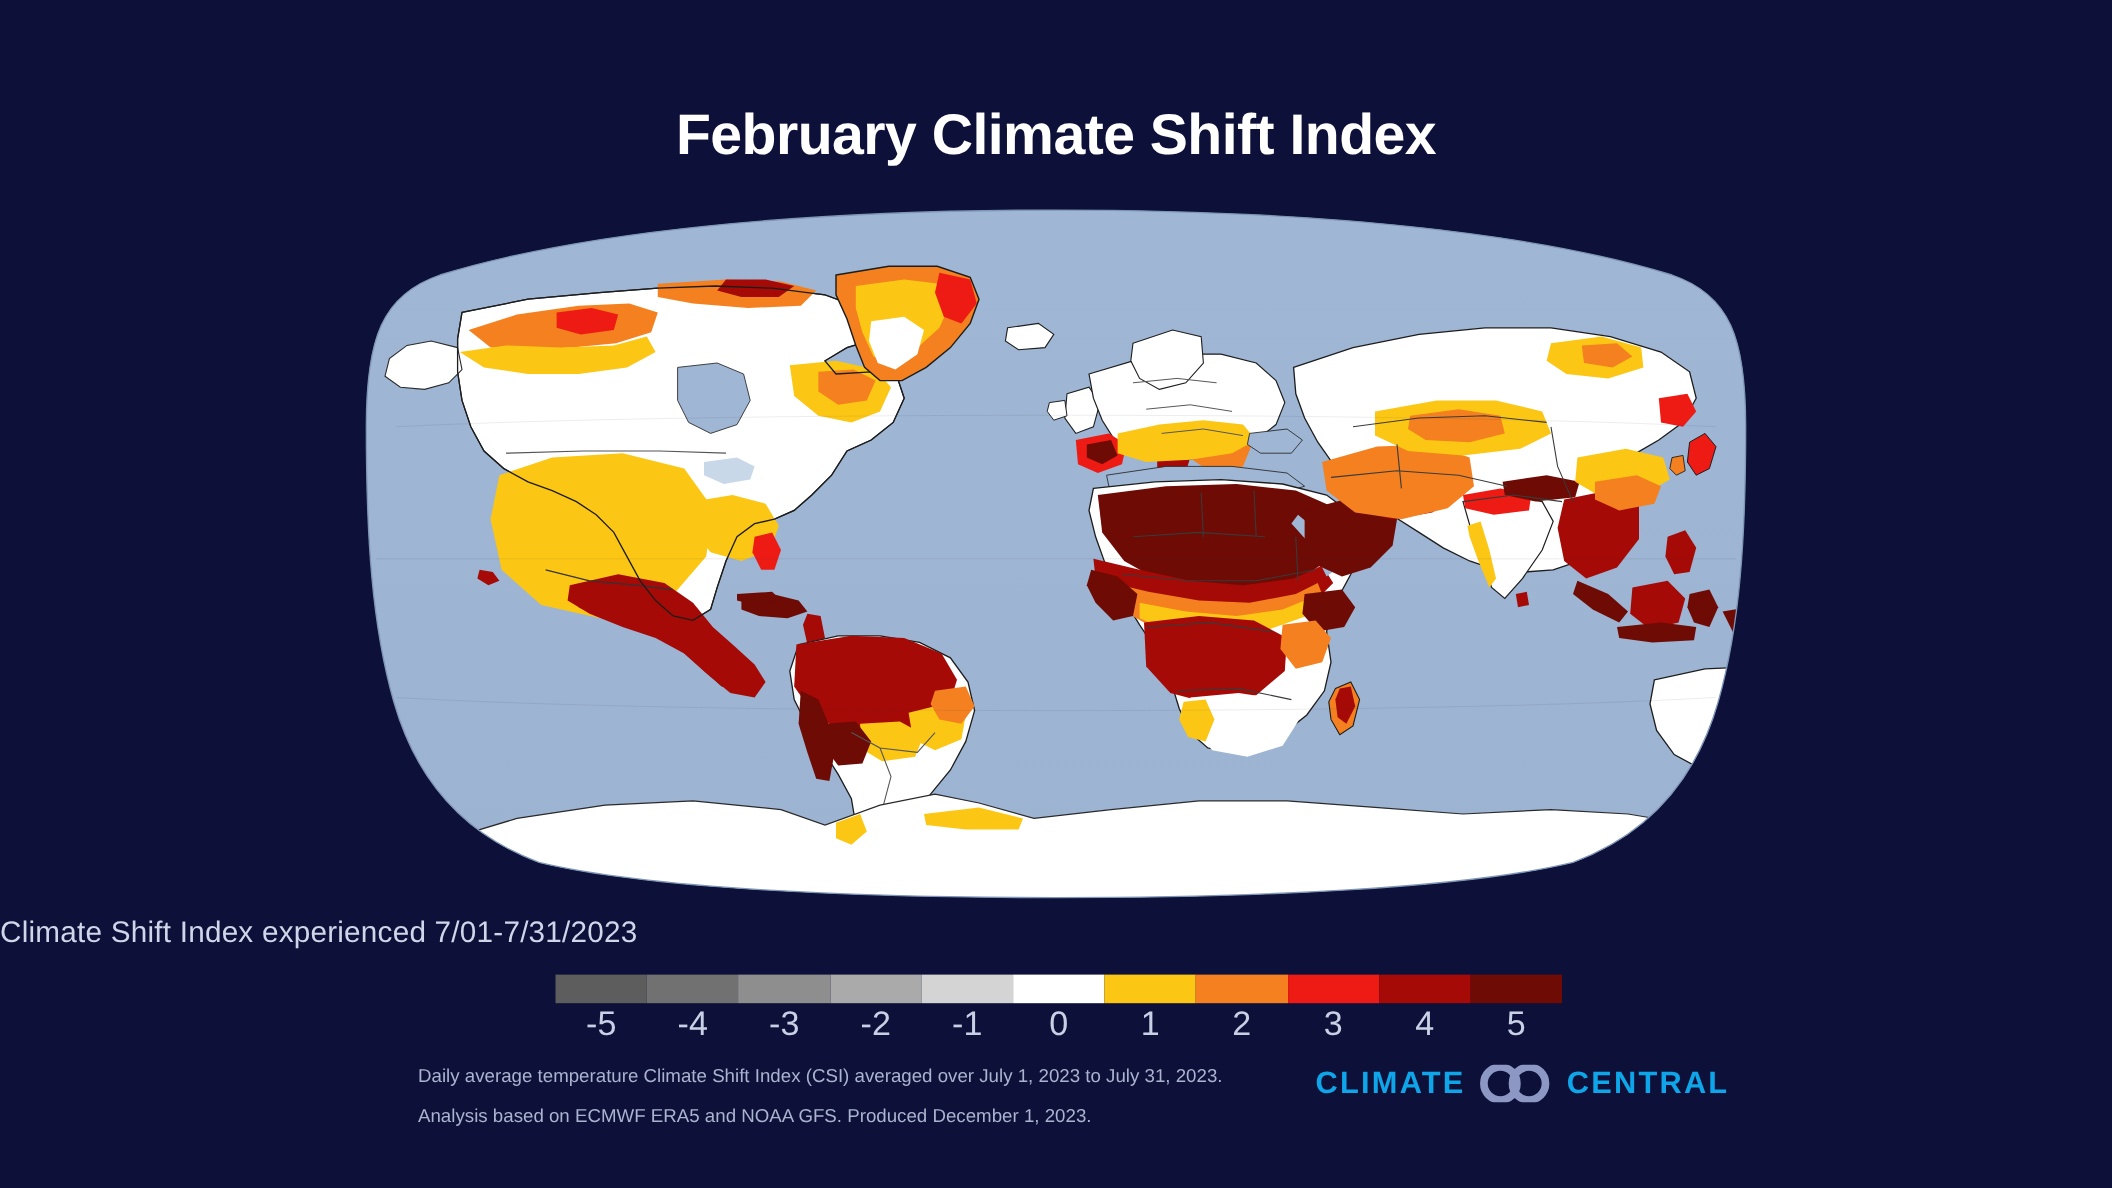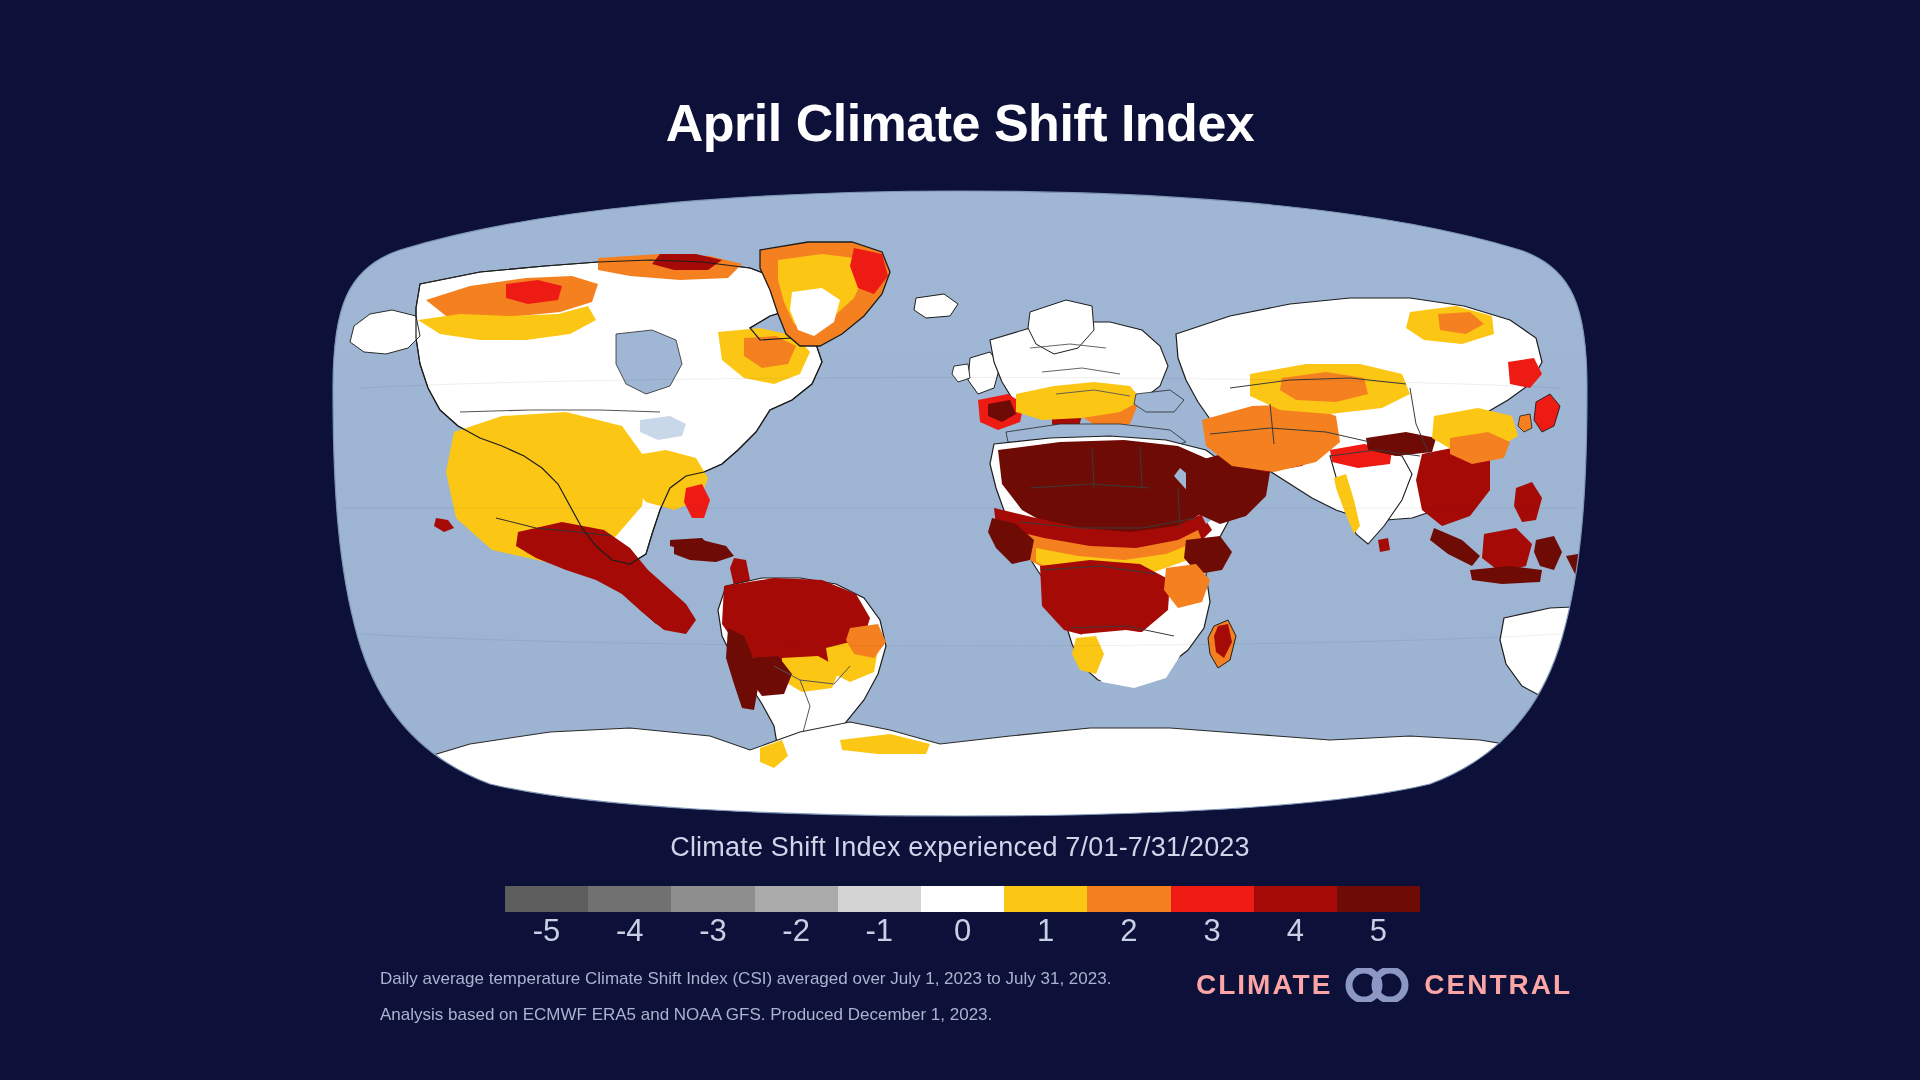--- a/index.html
+++ b/index.html
@@ -39,21 +39,20 @@
     height: 630px;
   }
   #map-svg { display: block; width: 1260px; height: 630px; }
 
   
   #legend-title {
     position: absolute;
     top: 832px;
     left: 0;
     width: 1920px;
-    text-align: center;
     color: #cfd6ea;
     font-size: 27px;
     font-weight: 400;
     letter-spacing: 0.2px;
   }
   #colorbar-wrap {
     position: absolute;
     left: 505px;
     top: 886px;
     width: 915px;
@@ -93,33 +92,33 @@
 
   #logo {
     position: absolute;
     left: 1196px;
     top: 968px;
     display: flex;
     align-items: center;
     gap: 13px;
   }
   .logo-word {
-    color: #fca5a5;
+    color: #0ea5e9;
     font-size: 28px;
     font-weight: bold;
     letter-spacing: 2.0px;
   }
   #logo-mark { display: block; }
 </style>
 </head>
 <body style="background: rgb(13, 16, 56);">
 
 <div id="root">
 
-  <div id="title">April Climate Shift Index</div>
+  <div id="title">February Climate Shift Index</div>
 
   <div id="map-wrap">
     <svg id="map-svg" viewBox="0 0 1260 630" xmlns="http://www.w3.org/2000/svg">
       <defs>
 
         <clipPath id="globeClip">
           <path d="M 630 3
                    C 860 3, 1060 22, 1190 62
                    C 1243 80, 1257 120, 1257 200
                    C 1257 300, 1252 380, 1232 450

